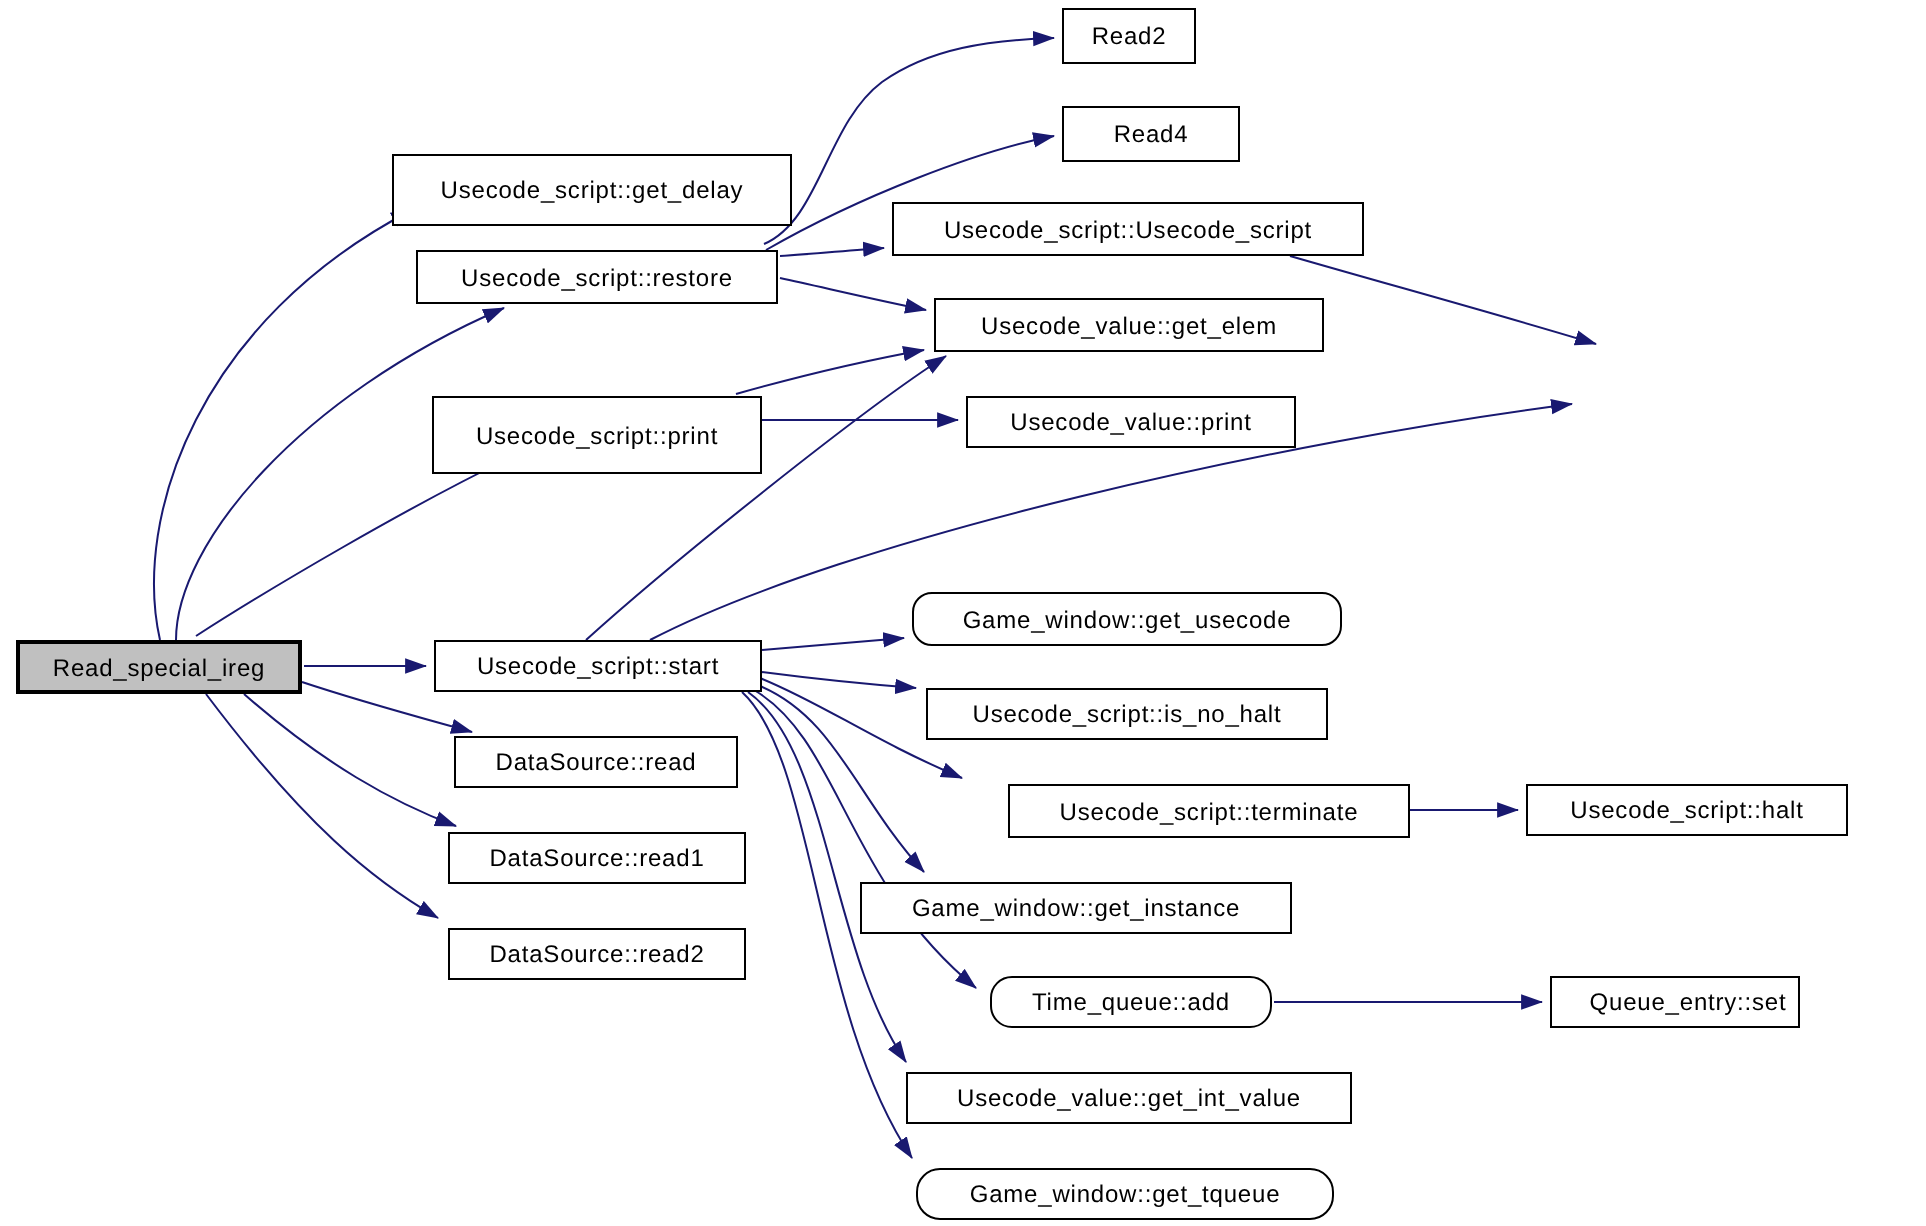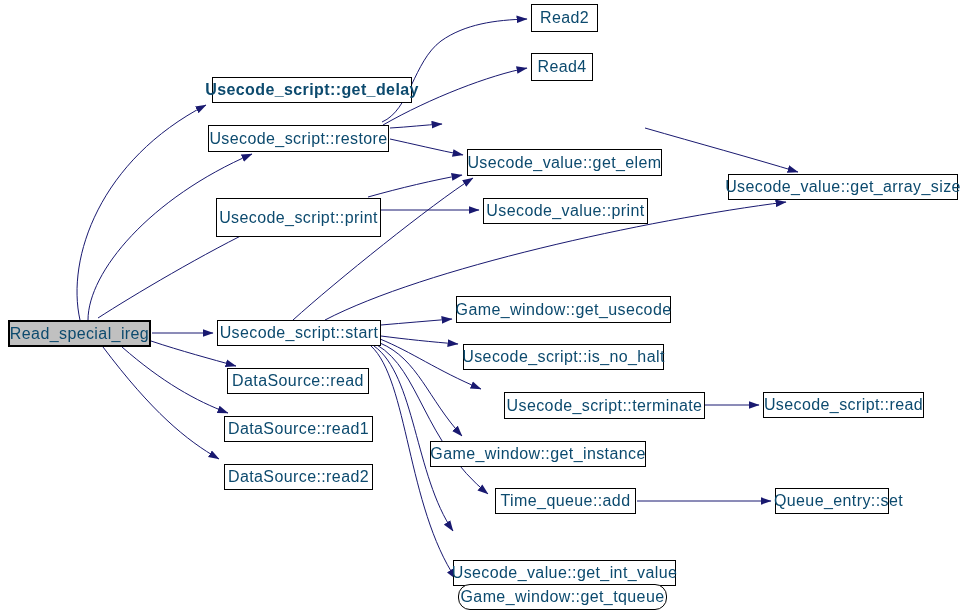--- a/index.html
+++ b/index.html
@@ -9,22 +9,22 @@
     background:#ffffff;
     font-family:"Liberation Sans", sans-serif;
     overflow:hidden;
   }
   #edges{position:absolute;left:0;top:0;width:963px;height:613px;}
   .node{
     position:absolute;
     box-sizing:border-box;
     background:#ffffff;
     border:1px solid #000000;
-    color:#0c4a6e;
-    font-size:16px;
+    color:#000000;
+    font-size:12px;
     letter-spacing:0.4px;
     white-space:nowrap;
     display:flex;
     align-items:center;
     justify-content:center;
     cursor:pointer;
   }
   .node.root{
     background:#c0c0c0;
     border-width:2px;
@@ -64,35 +64,35 @@
     <path class="edge" marker-end="url(#arrow)" d="M 380,339 C 412,352 436,370 481,389"></path>
     <path class="edge" marker-end="url(#arrow)" d="M 380,343 C 418,359 428,399 462,436"></path>
     <path class="edge" marker-end="url(#arrow)" d="M 377,345 C 420,370 423,441 488,494"></path>
     <path class="edge" marker-end="url(#arrow)" d="M 374,346 C 415,375 415,476 453,531"></path>
     <path class="edge" marker-end="url(#arrow)" d="M 371,346 C 408,380 407,506 456,579"></path>
     <path class="edge" marker-end="url(#arrow)" d="M 666,405 L 759,405"></path>
     <path class="edge" marker-end="url(#arrow)" d="M 637,501 L 771,501"></path>
   </svg>
 
   <div class="node root" style="left:8px;top:320px;width:143px;height:27px;">Read_special_ireg</div>
-  <div class="node" style="left:212px;top:77px;width:200px;height:26px;font-weight:bold;">Usecode_script::get_delay</div>
+  <div class="node" style="left:196px;top:77px;width:200px;height:36px;">Usecode_script::get_delay</div>
   <div class="node" style="left:208px;top:125px;width:181px;height:27px;">Usecode_script::restore</div>
   <div class="node" style="left:216px;top:198px;width:165px;height:39px;">Usecode_script::print</div>
   <div class="node" style="left:217px;top:320px;width:164px;height:26px;">Usecode_script::start</div>
   <div class="node" style="left:227px;top:368px;width:142px;height:26px;">DataSource::read</div>
   <div class="node" style="left:224px;top:416px;width:149px;height:26px;">DataSource::read1</div>
   <div class="node" style="left:224px;top:464px;width:149px;height:26px;">DataSource::read2</div>
   <div class="node" style="left:531px;top:4px;width:67px;height:28px;">Read2</div>
-  <div class="node" style="left:531px;top:53px;width:62px;height:28px;">Read4</div>
+  <div class="node" style="left:531px;top:53px;width:89px;height:28px;">Read4</div>
+  <div class="node" style="left:446px;top:101px;width:236px;height:27px;">Usecode_script::Usecode_script</div>
   <div class="node" style="left:467px;top:149px;width:195px;height:27px;">Usecode_value::get_elem</div>
   <div class="node" style="left:483px;top:198px;width:165px;height:26px;">Usecode_value::print</div>
-  <div class="node" style="left:728px;top:174px;width:230px;height:26px;">Usecode_value::get_array_size</div>
-  <div class="node" style="left:456px;top:296px;width:215px;height:27px;">Game_window::get_usecode</div>
+  <div class="node" style="left:456px;top:296px;width:215px;height:27px;border-radius:10px;">Game_window::get_usecode</div>
   <div class="node" style="left:463px;top:344px;width:201px;height:26px;">Usecode_script::is_no_halt</div>
   <div class="node" style="left:464px;top:392px;width:201px;height:27px;margin-left:40px;">Usecode_script::terminate</div>
-  <div class="node" style="left:763px;top:392px;width:161px;height:26px;">Usecode_script::read</div>
+  <div class="node" style="left:763px;top:392px;width:161px;height:26px;">Usecode_script::halt</div>
   <div class="node" style="left:430px;top:441px;width:216px;height:26px;">Game_window::get_instance</div>
-  <div class="node" style="left:495px;top:488px;width:141px;height:26px;">Time_queue::add</div>
-  <div class="node" style="left:775px;top:488px;width:114px;height:26px;padding-left:13px;">Queue_entry::set</div>
-  <div class="node" style="left:453px;top:536px;width:223px;height:26px;margin-top:24px;">Usecode_value::get_int_value</div>
+  <div class="node" style="left:495px;top:488px;width:141px;height:26px;border-radius:11px;">Time_queue::add</div>
+  <div class="node" style="left:775px;top:488px;width:125px;height:26px;padding-left:13px;">Queue_entry::set</div>
+  <div class="node" style="left:453px;top:536px;width:223px;height:26px;">Usecode_value::get_int_value</div>
   <div class="node" style="left:458px;top:584px;width:209px;height:26px;border-radius:12px;">Game_window::get_tqueue</div>
 
 </div>
 
 </body></html>

